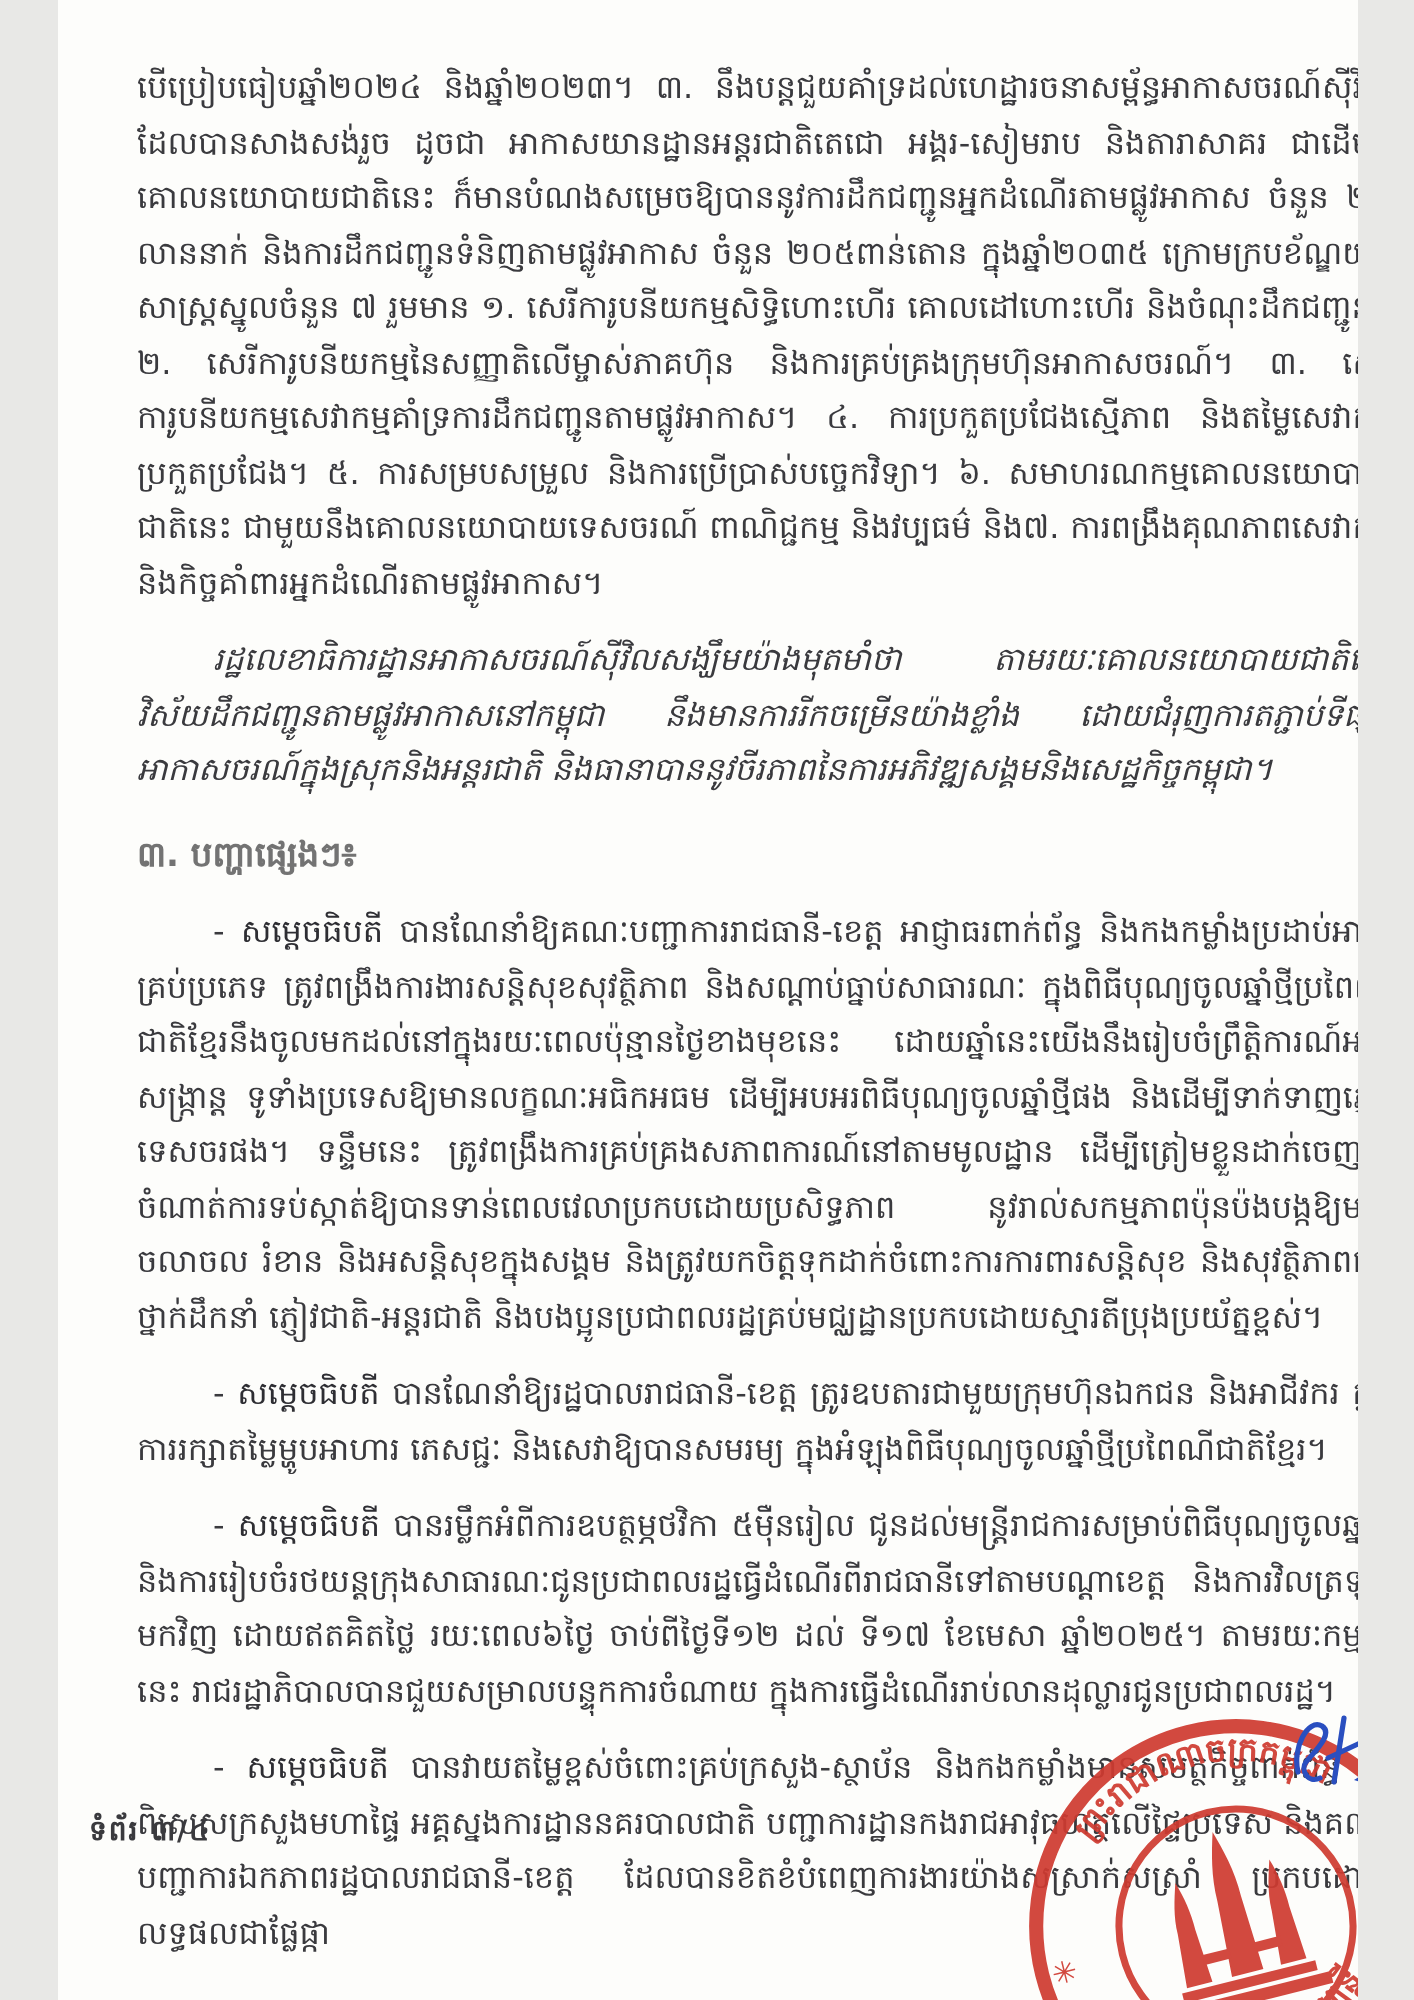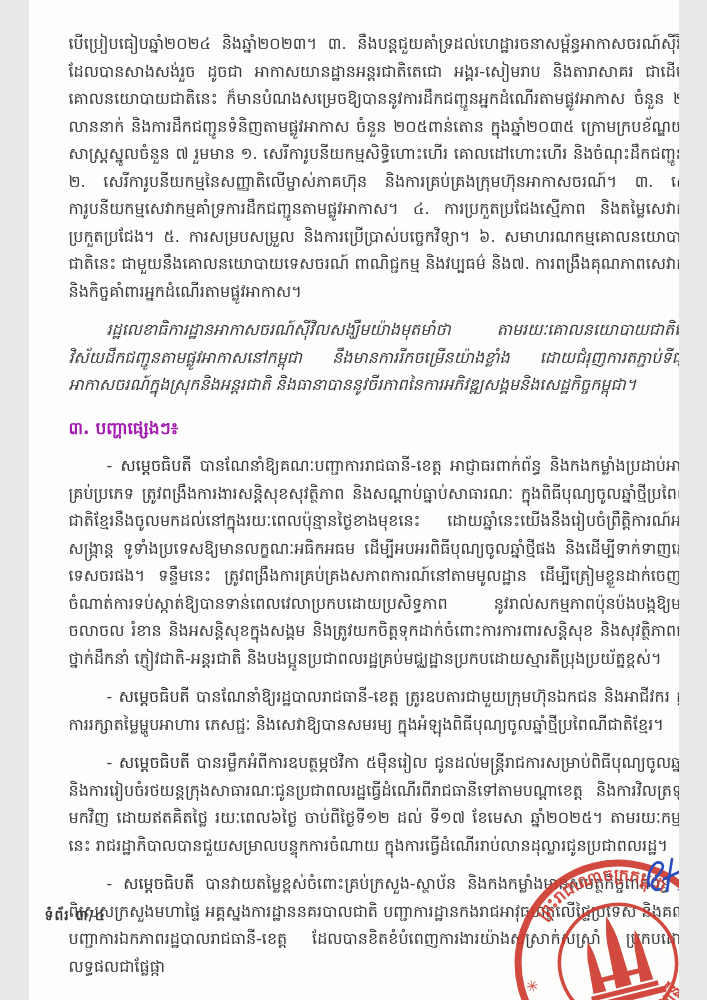--- a/index.html
+++ b/index.html
@@ -28,21 +28,21 @@
   }
   .para {
     margin: 0 0 11px 0;
   }
   .para.indent {
     text-indent: 38px;
     font-style: italic;
   }
   .section-heading {
     font-weight: bold;
-    color: #a21caf;
+    color: #737373;
     font-size: 17px;
     margin: 16px 0 10px 0;
   }
   .bullet {
     text-indent: 38px;
     margin: 0 0 11px 0;
   }
   .bold-lead {
     font-weight: normal;
     color: #2e2e33;

